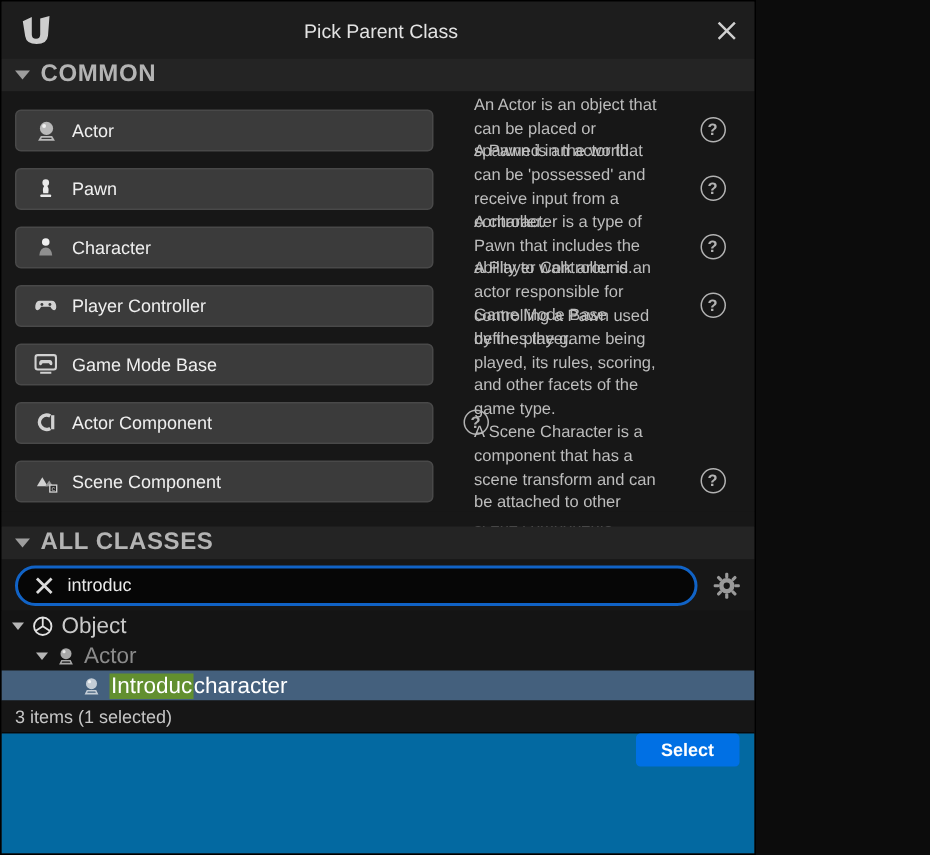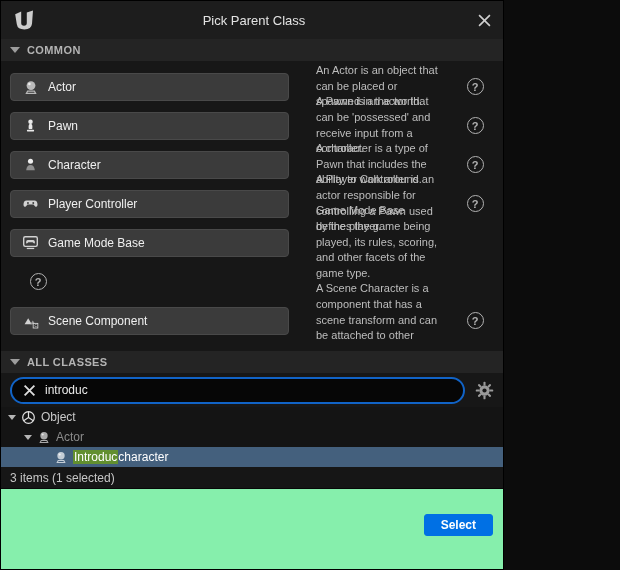--- a/index.html
+++ b/index.html
@@ -9,21 +9,21 @@
     width: 504px; height: 570px; background:#171717; color:#c8c8c8;
     display:flex; flex-direction:column; overflow:hidden; border:1px solid #000;
   }
   
   .titlebar { height:38px; flex:0 0 38px; background:#1d1d1d; display:flex; align-items:center; padding:0 12px; }
   .logo { width:30px; display:flex; align-items:center; }
   .title { flex:1; text-align:center; font-size:13px; color:#e3e3e3; }
   .close-btn { width:26px; display:flex; justify-content:flex-end; cursor:pointer; }
   
   .section-header { height:22px; flex:0 0 22px; background:#242424; display:flex; align-items:center; gap:7px; padding:0 9px;
-    font-size:11px; font-weight:bold; letter-spacing:.4px; color:#b4b4b4; }
+    font-size:16px; font-weight:bold; letter-spacing:.4px; color:#b4b4b4; }
   .caret-down { width:0; height:0; border-left:5px solid transparent; border-right:5px solid transparent; border-top:6px solid #9d9d9d; }
   
   .common-rows { flex:0 0 280px; background:#171717; padding-top:6px; }
   .common-row { height:39px; display:flex; align-items:center; padding:0 0 0 9px; }
   .class-btn {
     width:279px; height:28px; flex:0 0 279px; background:#3b3b3b; border:1px solid #494949; border-radius:4px;
     display:flex; align-items:center; gap:9px; padding:0 11px; color:#efefef; font-size:12px;
     font-family:inherit; cursor:pointer; text-align:left;
   }
   .btn-icon { width:17px; display:flex; align-items:center; justify-content:center; }
@@ -33,29 +33,29 @@
     font-size:11px; font-weight:bold; display:flex; align-items:center; justify-content:center; cursor:pointer; }
   
   .gap { flex:0 0 10px; background:#171717; }
   .search-row { flex:0 0 34px; display:flex; align-items:center; gap:9px; padding:0 9px; background:#171717; }
   .search-box { flex:1; height:27px; background:#060606; border:2px solid #1163c6; border-radius:14px;
     display:flex; align-items:center; gap:9px; padding:0 11px; }
   .clear-x { display:flex; align-items:center; cursor:pointer; }
   .search-input { flex:1; background:transparent; border:none; outline:none; color:#e9e9e9; font-size:12px; font-family:inherit; padding:0; }
   .gear-wrap { width:20px; display:flex; align-items:center; justify-content:center; cursor:pointer; }
   .tree { flex:0 0 60px; background:#141414; }
-  .tree-row { height:20px; display:flex; align-items:center; gap:5px; font-size:12px; color:#c9c9c9; cursor:pointer; }
+  .tree-row { height:20px; display:flex; align-items:center; gap:5px; font-size:15px; color:#c9c9c9; cursor:pointer; }
   .tree-row.dimmed { color:#8b8b8b; }
   .tree-row.selected { background:#44607d; color:#ffffff; }
   .tree-caret { width:0; height:0; border-left:4.5px solid transparent; border-right:4.5px solid transparent; border-top:5.5px solid #b5b5b5; }
   .match { background:#628f2f; color:#fff; padding:0 1px; }
   .status-bar { flex:0 0 22px; background:#161616; border-bottom:1px solid #080808; display:flex; align-items:center;
     padding:0 9px; font-size:12px; color:#c6c6c6; }
   
-  .footer { flex:1; background:#86efac; display:flex; align-items:center; justify-content:flex-end; gap:7px; padding:0 10px 9px 0; }
+  .footer { flex:1; background:#0369a1; display:flex; align-items:flex-start; justify-content:flex-end; gap:7px; padding:0 10px 9px 0; }
   .btn { height:22px; border-radius:3px; font-size:12px; font-family:inherit; cursor:pointer; padding:0 16px; }
   .btn-primary { background:#0070e4; border:1px solid #0070e4; color:#fff; font-weight:bold; }
   .btn-secondary { background:#2e2e2e; border:1px solid #6a6a6a; color:#ececec; }
   svg { display:block; }
 </style>
 </head>
 <body>
 
 <div class="dialog">
 
@@ -156,20 +156,29 @@
               <path d="M4.5 13.6 h7" stroke="#d2d2d2" stroke-width="1.2"></path>
             </svg>
         </span>
         <span>Game Mode Base</span>
       </button>
       <div class="desc">Game Mode Base defines the game being played, its rules, scoring, and other facets of the game type.</div>
       <div class="help-col"></div>
     </div>
 
     <div class="common-row">
+      <button class="class-btn">
+        <span class="btn-icon">
+          <svg width="15" height="15" viewBox="0 0 16 16">
+              <path d="M11.2 3.6 A5.1 5.1 0 1 0 11.2 12.4" fill="none" stroke="#d2d2d2" stroke-width="2.5"></path>
+              <rect x="11.8" y="3" width="2.3" height="10" fill="#d2d2d2"></rect>
+            </svg>
+        </span>
+        <span>Actor Component</span>
+      </button>
       <div class="help-col">
           <span class="help-icon">?</span>
         </div>
     </div>
 
     <div class="common-row">
       <button class="class-btn">
         <span class="btn-icon">
           <svg width="16" height="16" viewBox="0 0 16 16">
               <path d="M1.6 11.2 L5.2 5.2 L8.8 11.2 Z" fill="#d2d2d2"></path>

